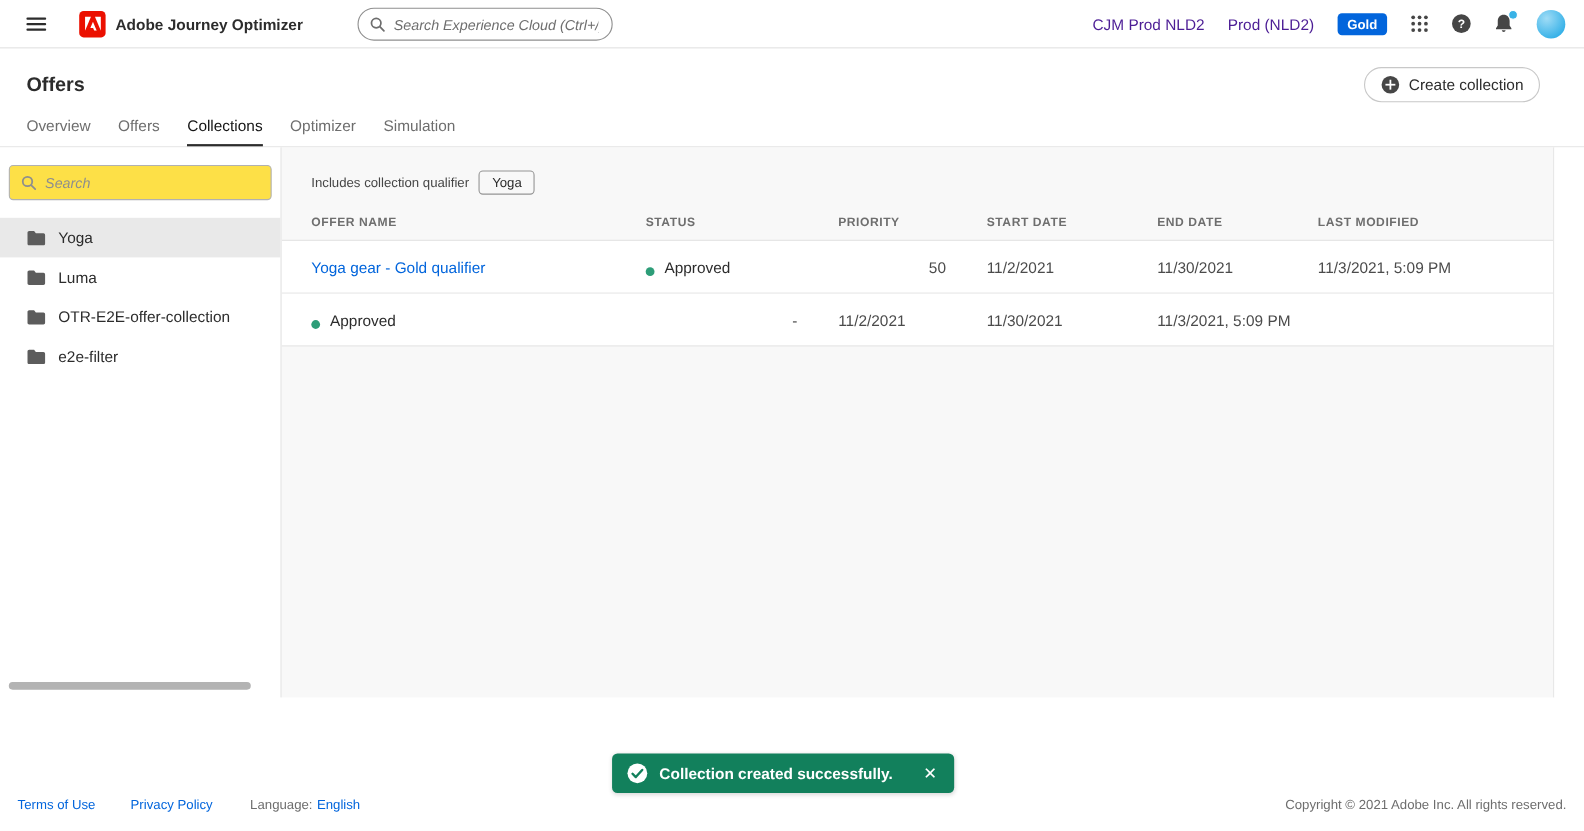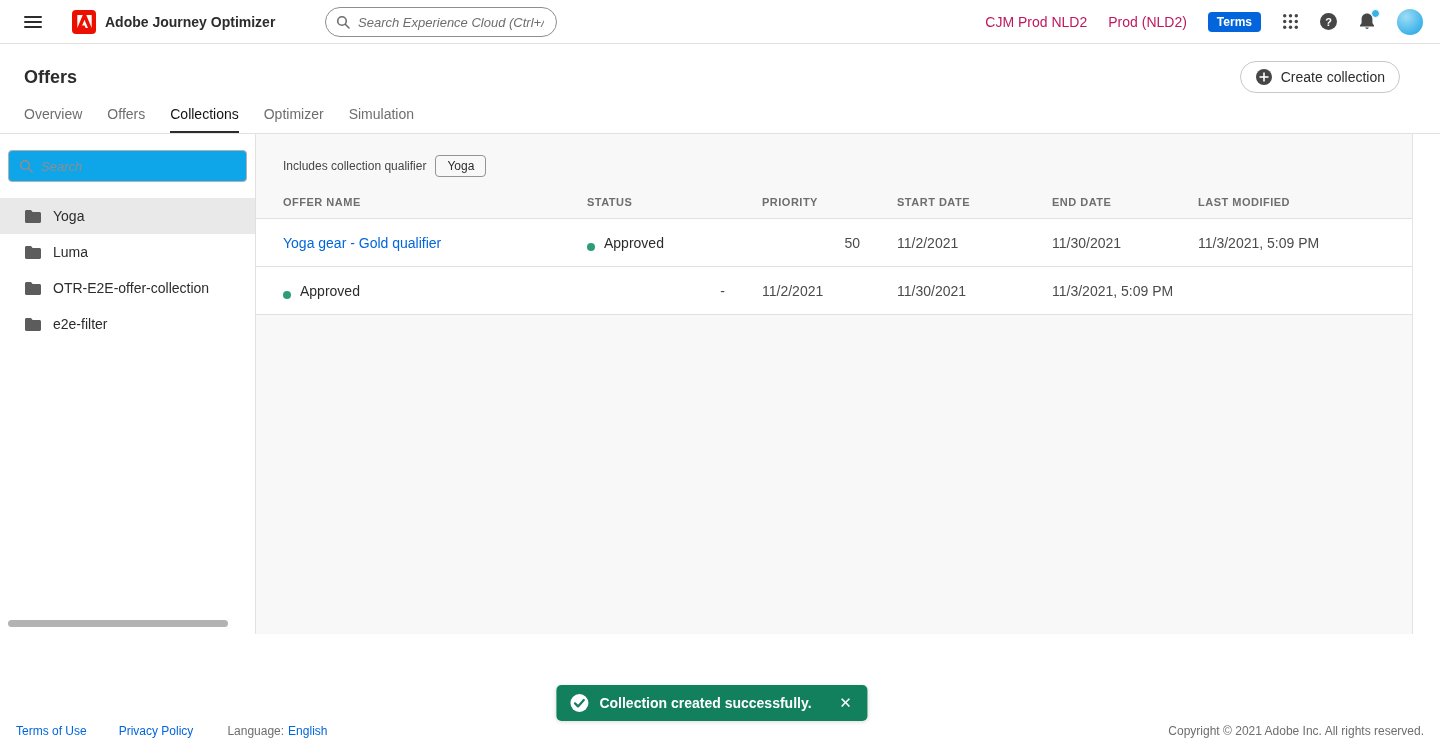--- a/index.html
+++ b/index.html
@@ -16,21 +16,21 @@
   .adobe-logo { width:24px; height:24px; margin-left:30px; background:#eb1000; border-radius:4px;
     display:flex; align-items:center; justify-content:center; }
   .app-title { margin-left:9px; font-size:14px; font-weight:700; color:#2c2c2c; }
   .ec-search { position:absolute; left:325px; top:7px; width:232px; height:30px; }
   .ec-search input { width:100%; height:100%; border:1px solid #8e8e8e; border-radius:15px;
     padding:0 12px 0 32px; font-size:13px; font-style:italic; color:#464646;
     font-family:"Liberation Sans","DejaVu Sans",sans-serif; outline:none; background:#fff; }
   .ec-search input::placeholder { color:#6e6e6e; font-style:italic; }
   .ec-search .mag { position:absolute; left:11px; top:8px; }
   .topbar-right { margin-left:auto; display:flex; align-items:center; gap:21px; padding-right:17px; }
-  .tb-text { font-size:14px; color:#be185d; cursor:pointer; white-space:nowrap; }
+  .tb-text { font-size:14px; color:#4c1d95; cursor:pointer; white-space:nowrap; }
   .prod-badge { background:#0265dc; color:#fff; font-size:12px; font-weight:700;
     padding:3px 9px; border-radius:4px; cursor:pointer; }
   .icon-btn { display:flex; align-items:center; justify-content:center; cursor:pointer; position:relative; }
   .help-circle { width:17px; height:17px; border-radius:50%; background:#464646; color:#fff;
     font-size:11px; font-weight:700; display:flex; align-items:center; justify-content:center; }
   .notif-dot { position:absolute; top:-3px; right:-4px; width:9px; height:9px; border-radius:50%;
     background:#38b2e6; border:1px solid #fff; }
   .avatar { width:26px; height:26px; border-radius:50%;
     background:radial-gradient(circle at 35% 30%, #9fdcf6, #14a3e3); cursor:pointer; }
 
@@ -46,21 +46,21 @@
     cursor:pointer; }
   .tab.active { color:#131313; border-bottom-color:#2c2c2c; }
 
   
   .content-row { display:flex; height:500px; }
   .sidebar { width:256px; background:#fff; border-right:1px solid #e1e1e1; position:relative;
     padding-top:16px; flex:none; }
   .side-search { position:relative; margin:0 8px 16px 8px; }
   .side-search input { width:100%; height:32px; border:1px solid #b1b1b1; border-radius:4px;
     padding:0 10px 0 32px; font-size:13px; font-style:italic; color:#464646; outline:none;
-    font-family:"Liberation Sans","DejaVu Sans",sans-serif; background:#0ea5e9; }
+    font-family:"Liberation Sans","DejaVu Sans",sans-serif; background:#fde047; }
   .side-search input::placeholder { color:#8e8e8e; font-style:italic; }
   .side-search .mag { position:absolute; left:11px; top:9px; }
   .side-item { display:flex; align-items:center; gap:11px; height:36px; padding:0 16px 0 24px;
     font-size:14px; color:#2c2c2c; cursor:pointer; }
   .side-item.selected { background:#e9e9e9; }
   .h-scrollbar { position:absolute; left:8px; bottom:7px; width:220px; height:7px;
     background:#b3b3b3; border-radius:4px; cursor:pointer; }
 
   .panel { flex:1; background:#f8f8f8; border-right:1px solid #e4e4e4; overflow:hidden; }
   .gutter { width:27px; background:#fff; flex:none; }
@@ -129,21 +129,21 @@
             <circle cx="6" cy="6" r="4.3" fill="none" stroke="#6e6e6e" stroke-width="1.6"></circle>
             <line x1="9.3" y1="9.3" x2="13" y2="13" stroke="#6e6e6e" stroke-width="1.6" stroke-linecap="round"></line>
           </svg>
       </span>
       <input type="text" placeholder="Search Experience Cloud (Ctrl+/)" style="">
     </div>
 
     <div class="topbar-right">
       <span class="tb-text">CJM Prod NLD2</span>
       <span class="tb-text">Prod (NLD2)</span>
-      <span class="prod-badge">Terms</span>
+      <span class="prod-badge">Gold</span>
       <span class="icon-btn">
         <svg width="17" height="17" viewBox="0 0 17 17" fill="#464646">
           <circle cx="2.7" cy="2.7" r="1.7"></circle>
             <circle cx="8.5" cy="2.7" r="1.7"></circle>
             <circle cx="14.3" cy="2.7" r="1.7"></circle>
           <circle cx="2.7" cy="8.5" r="1.7"></circle>
             <circle cx="8.5" cy="8.5" r="1.7"></circle>
             <circle cx="14.3" cy="8.5" r="1.7"></circle>
           <circle cx="2.7" cy="14.3" r="1.7"></circle>
             <circle cx="8.5" cy="14.3" r="1.7"></circle>

